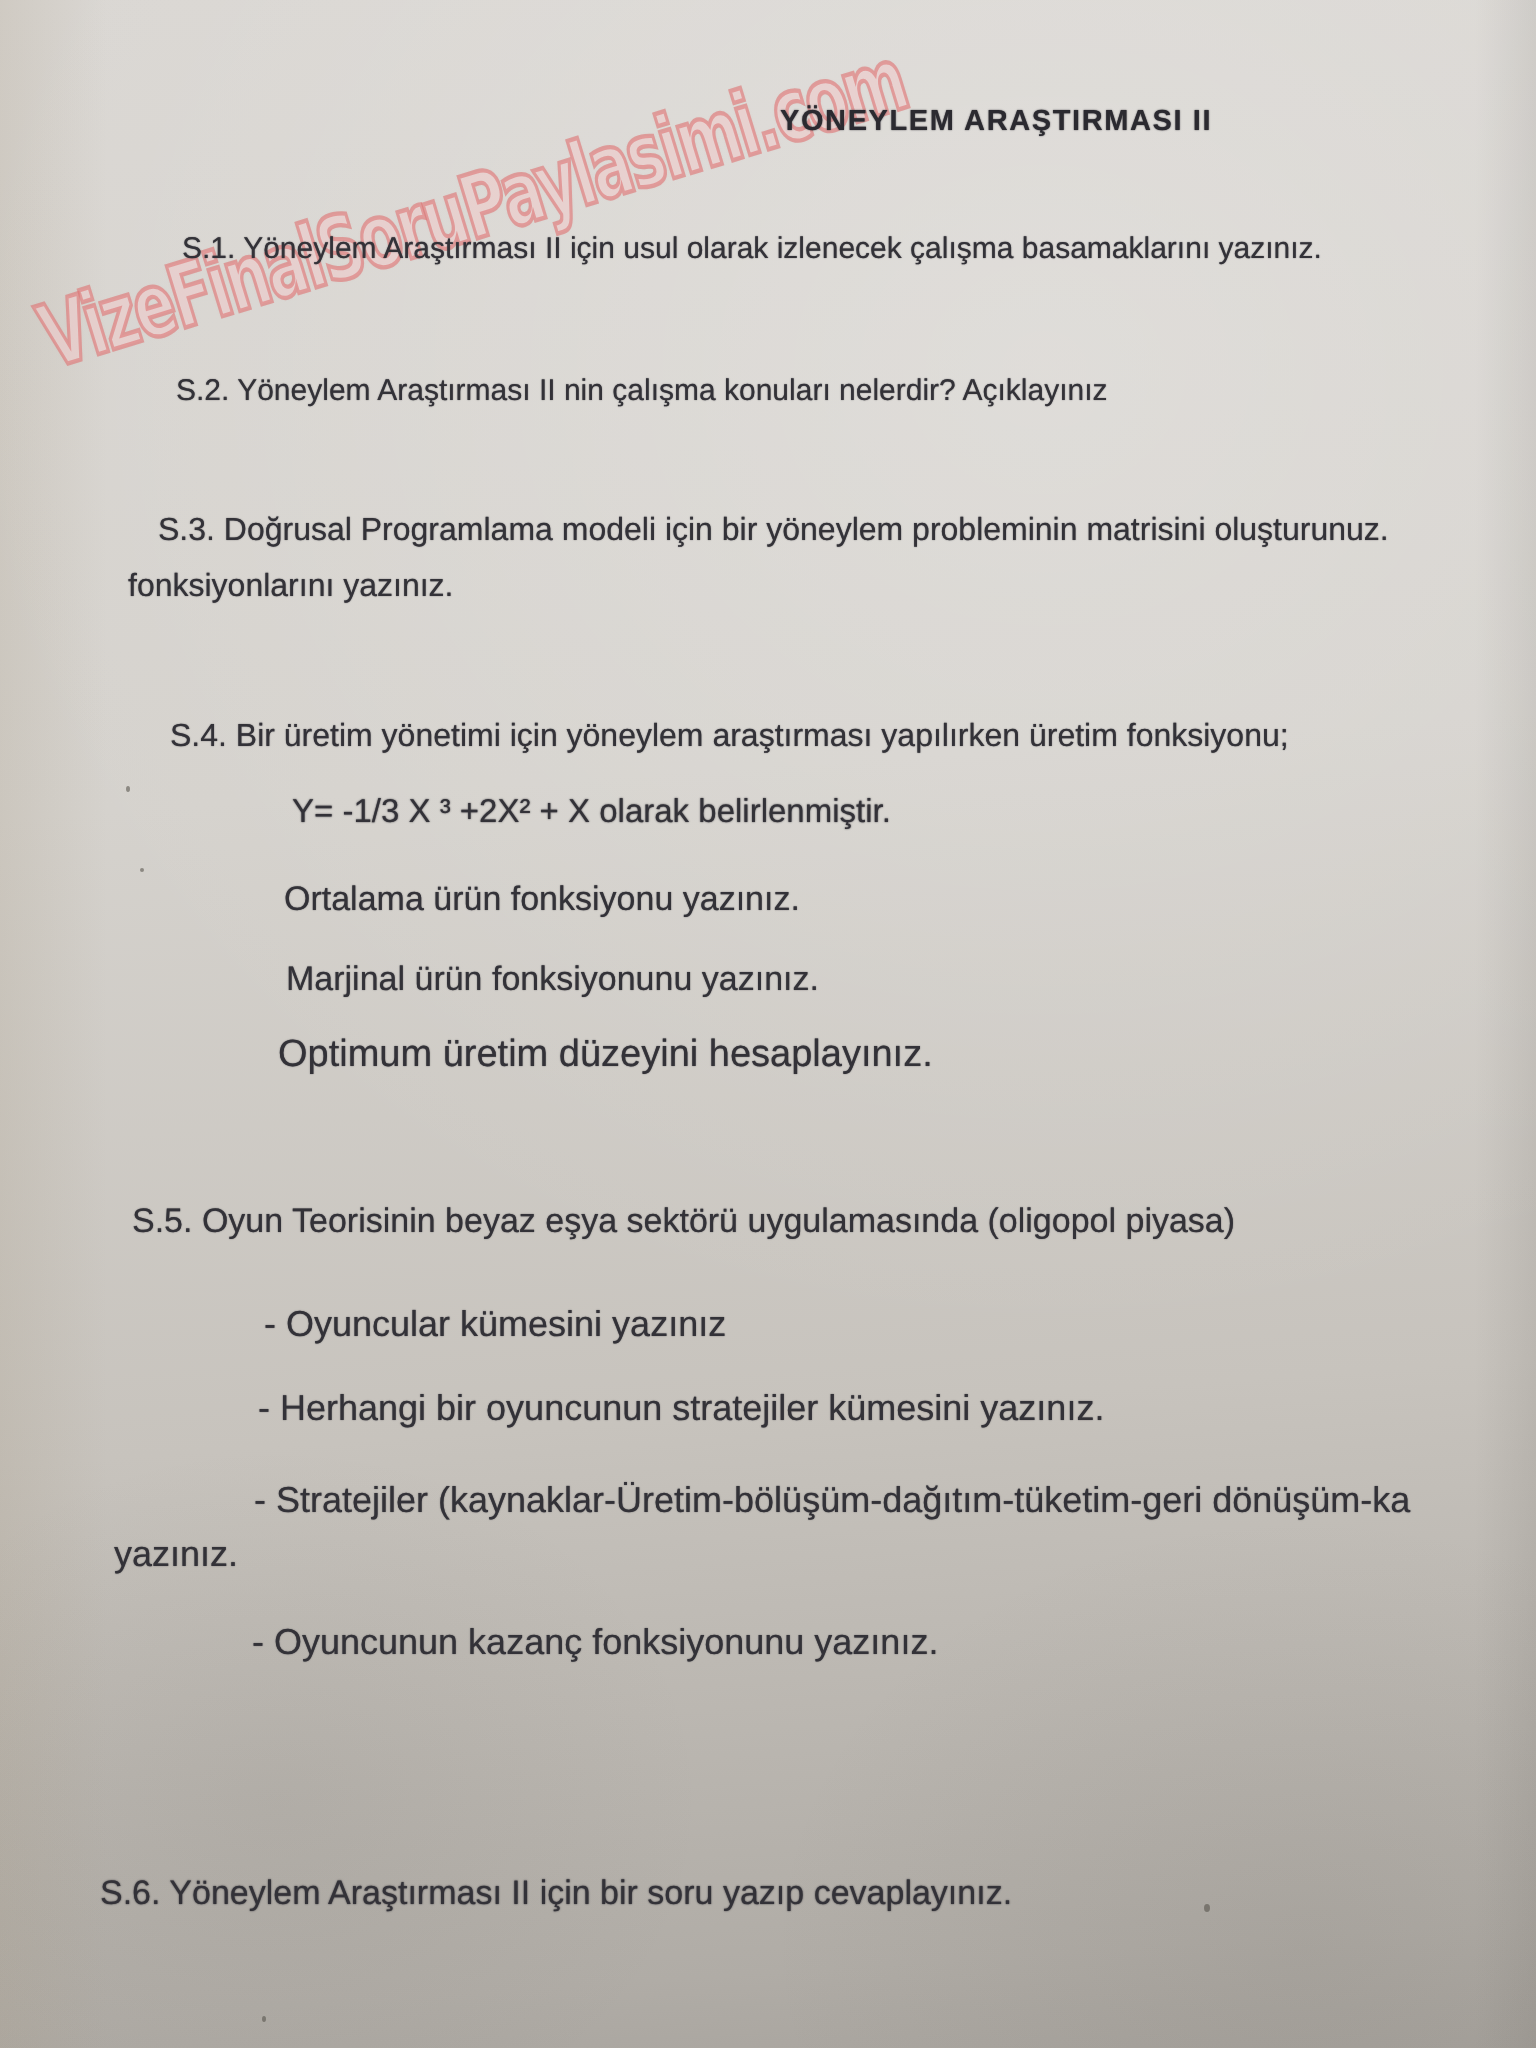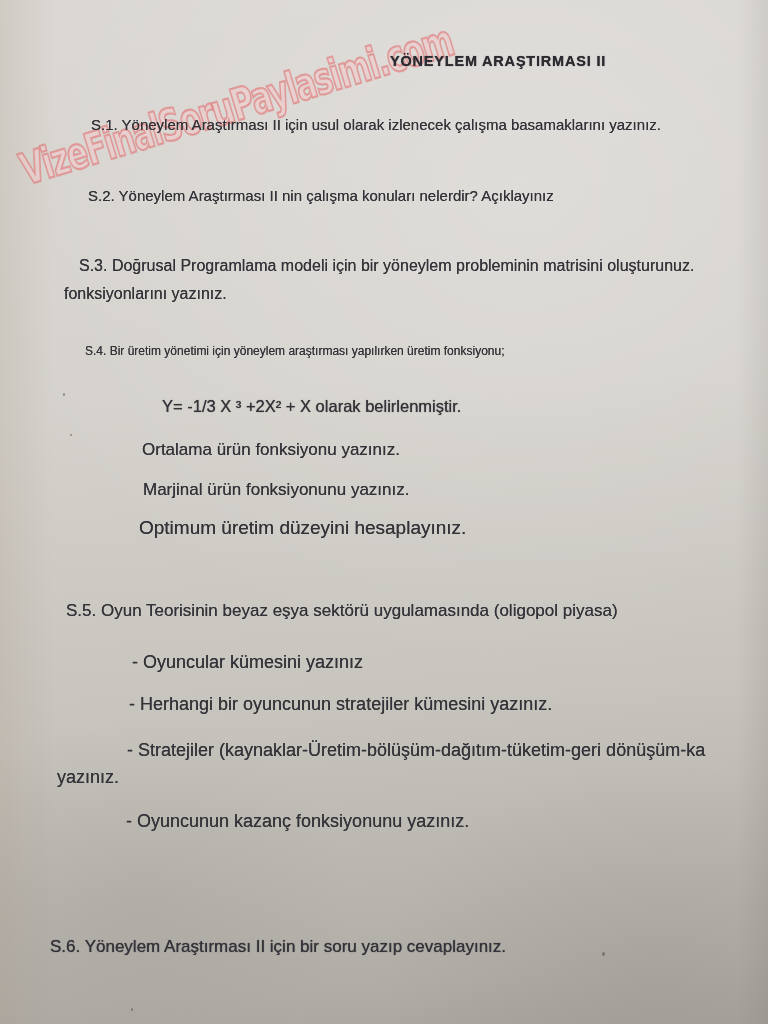--- a/index.html
+++ b/index.html
@@ -54,22 +54,22 @@
     text-shadow: 0 0 0.8px rgba(43,42,48,0.9);
   }
   .speck { position: absolute; z-index: 3; border-radius: 50%; background: rgba(80,76,70,0.55); }
 
   
   .l-title { left: 390px; top: 53px;  font-size: 14.5px; }
   .l-q1    { left: 91px;  top: 116px; font-size: 15px; }
   .l-q2    { left: 88px;  top: 187px; font-size: 15px; }
   .l-q3a   { left: 79px;  top: 257px; font-size: 16px; }
   .l-q3b   { left: 64px;  top: 285px; font-size: 16px; }
-  .l-q4    { left: 85px;  top: 344px; font-size: 12px; }
-  .l-q4f   { left: 146px; top: 397px; font-size: 16.5px; text-shadow: 0 0 0.9px rgba(49,48,54,0.95); margin-left: 16px; }
+  .l-q4    { left: 85px;  top: 360px; font-size: 16px; }
+  .l-q4f   { left: 146px; top: 397px; font-size: 16.5px; text-shadow: 0 0 0.9px rgba(49,48,54,0.95); }
   .l-q4a   { left: 142px; top: 440px; font-size: 17px; }
   .l-q4b   { left: 143px; top: 480px; font-size: 17px; }
   .l-q4c   { left: 139px; top: 517px; font-size: 19px; }
   .l-q5    { left: 66px;  top: 601px; font-size: 17px; }
   .l-q5a   { left: 132px; top: 652px; font-size: 18px; text-align: center; }
   .l-q5b   { left: 129px; top: 694px; font-size: 18px; }
   .l-q5c1  { left: 127px; top: 740px; font-size: 18px; }
   .l-q5c2  { left: 57px;  top: 767px; font-size: 18px; }
   .l-q5d   { left: 126px; top: 811px; font-size: 18px; }
   .l-q6    { left: 50px;  top: 897px; font-size: 17px; text-shadow: 0 0 0.9px rgba(43,42,48,0.95); margin-top: 40px; }

